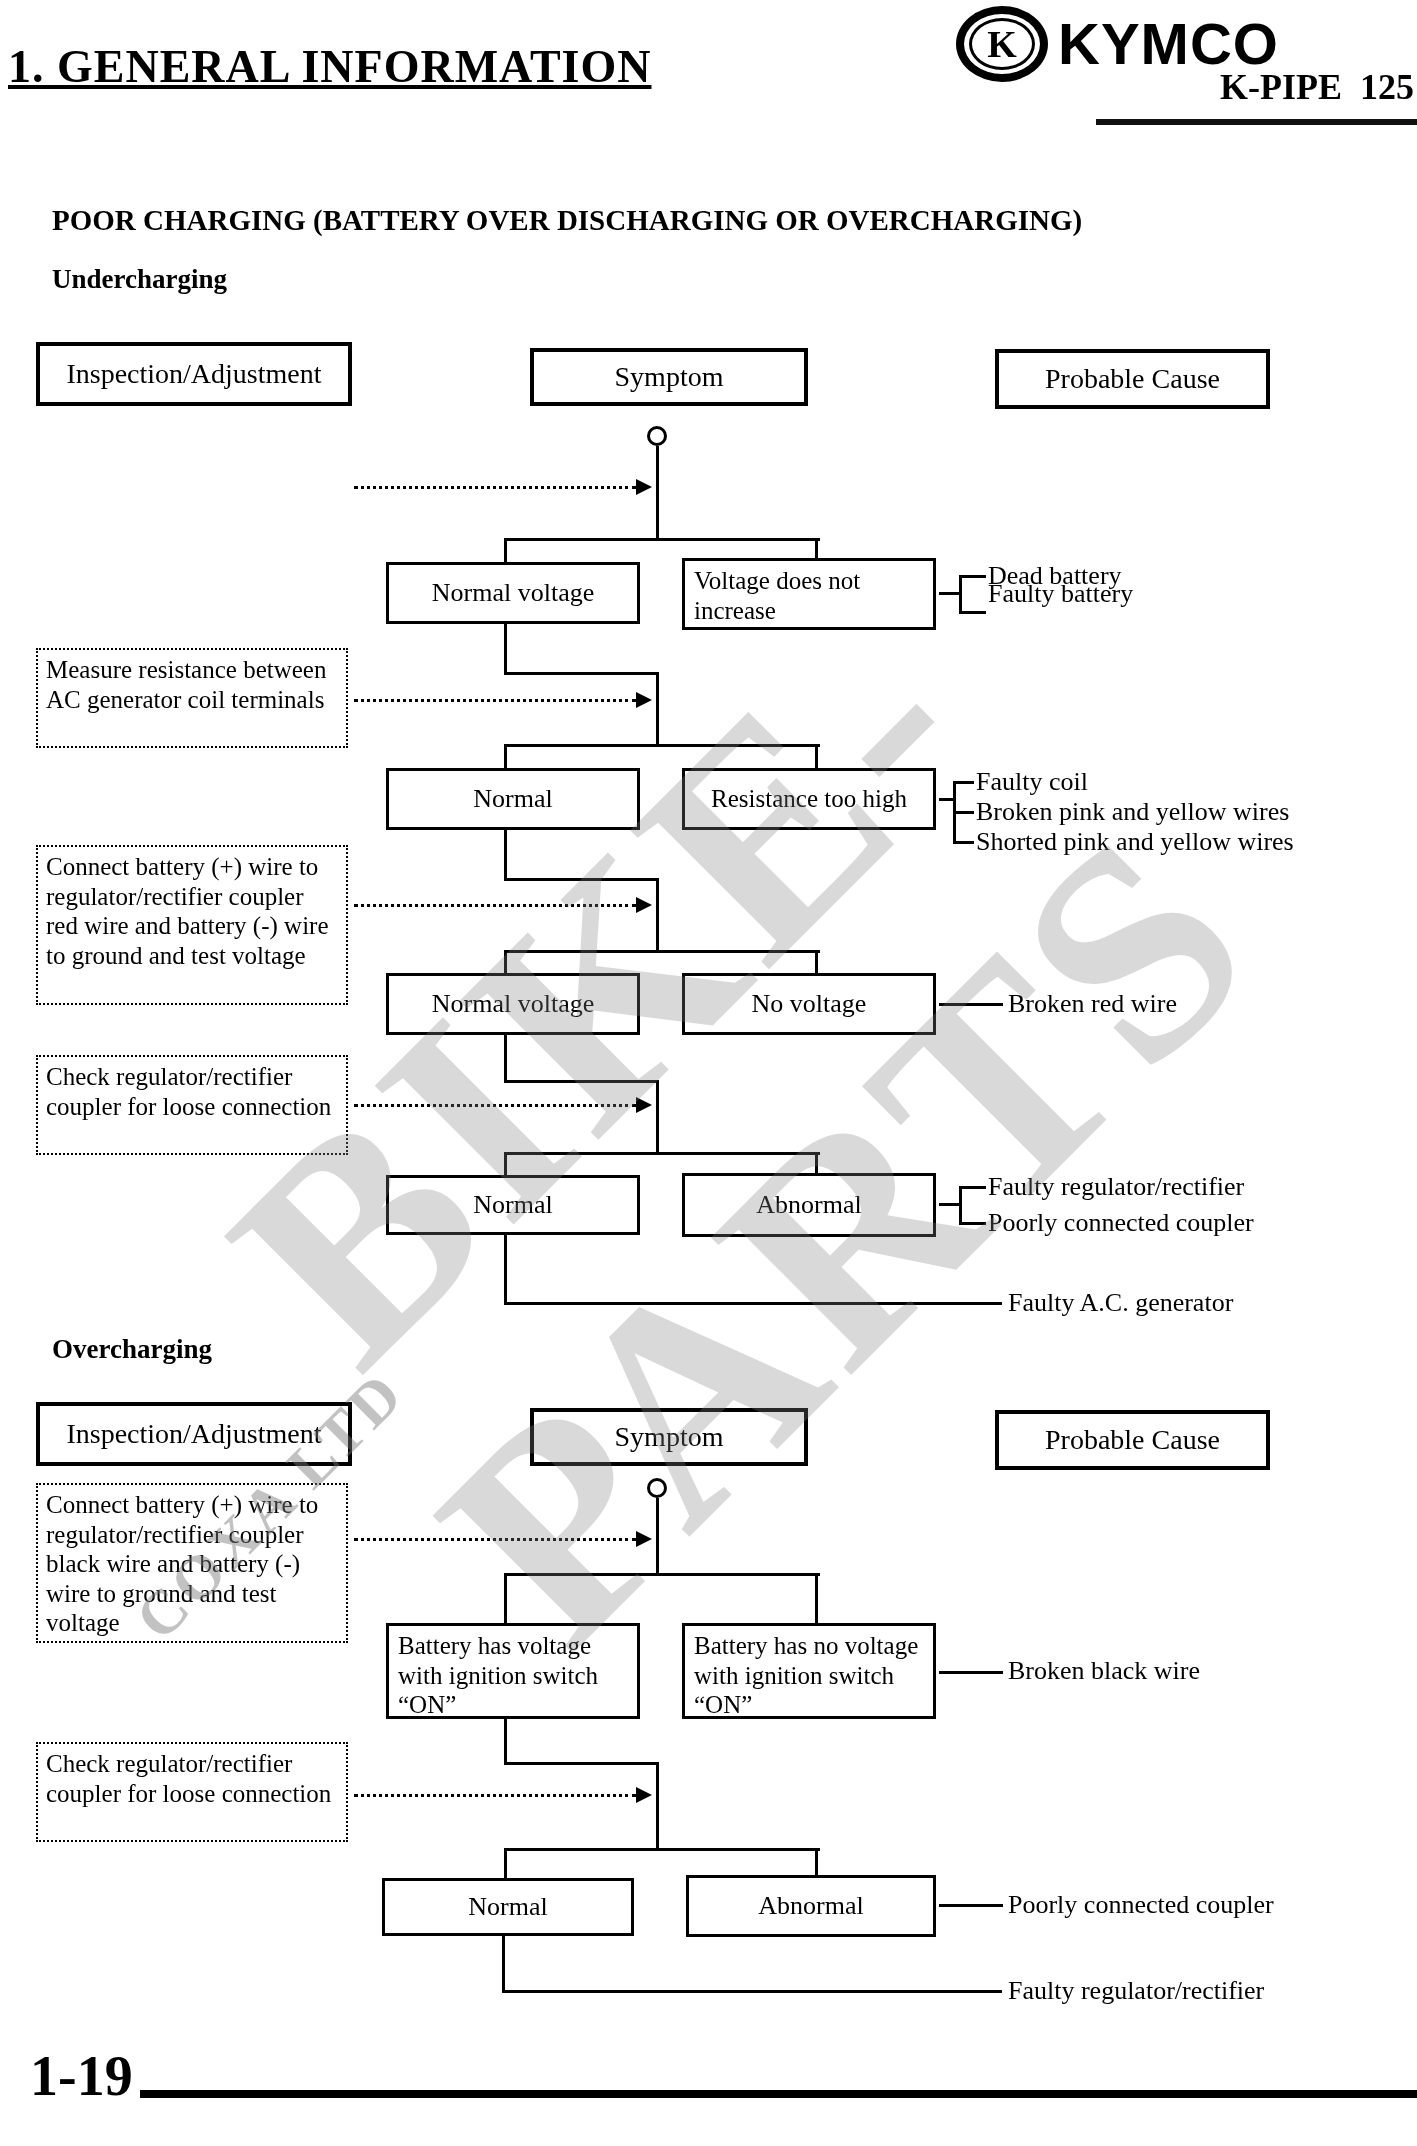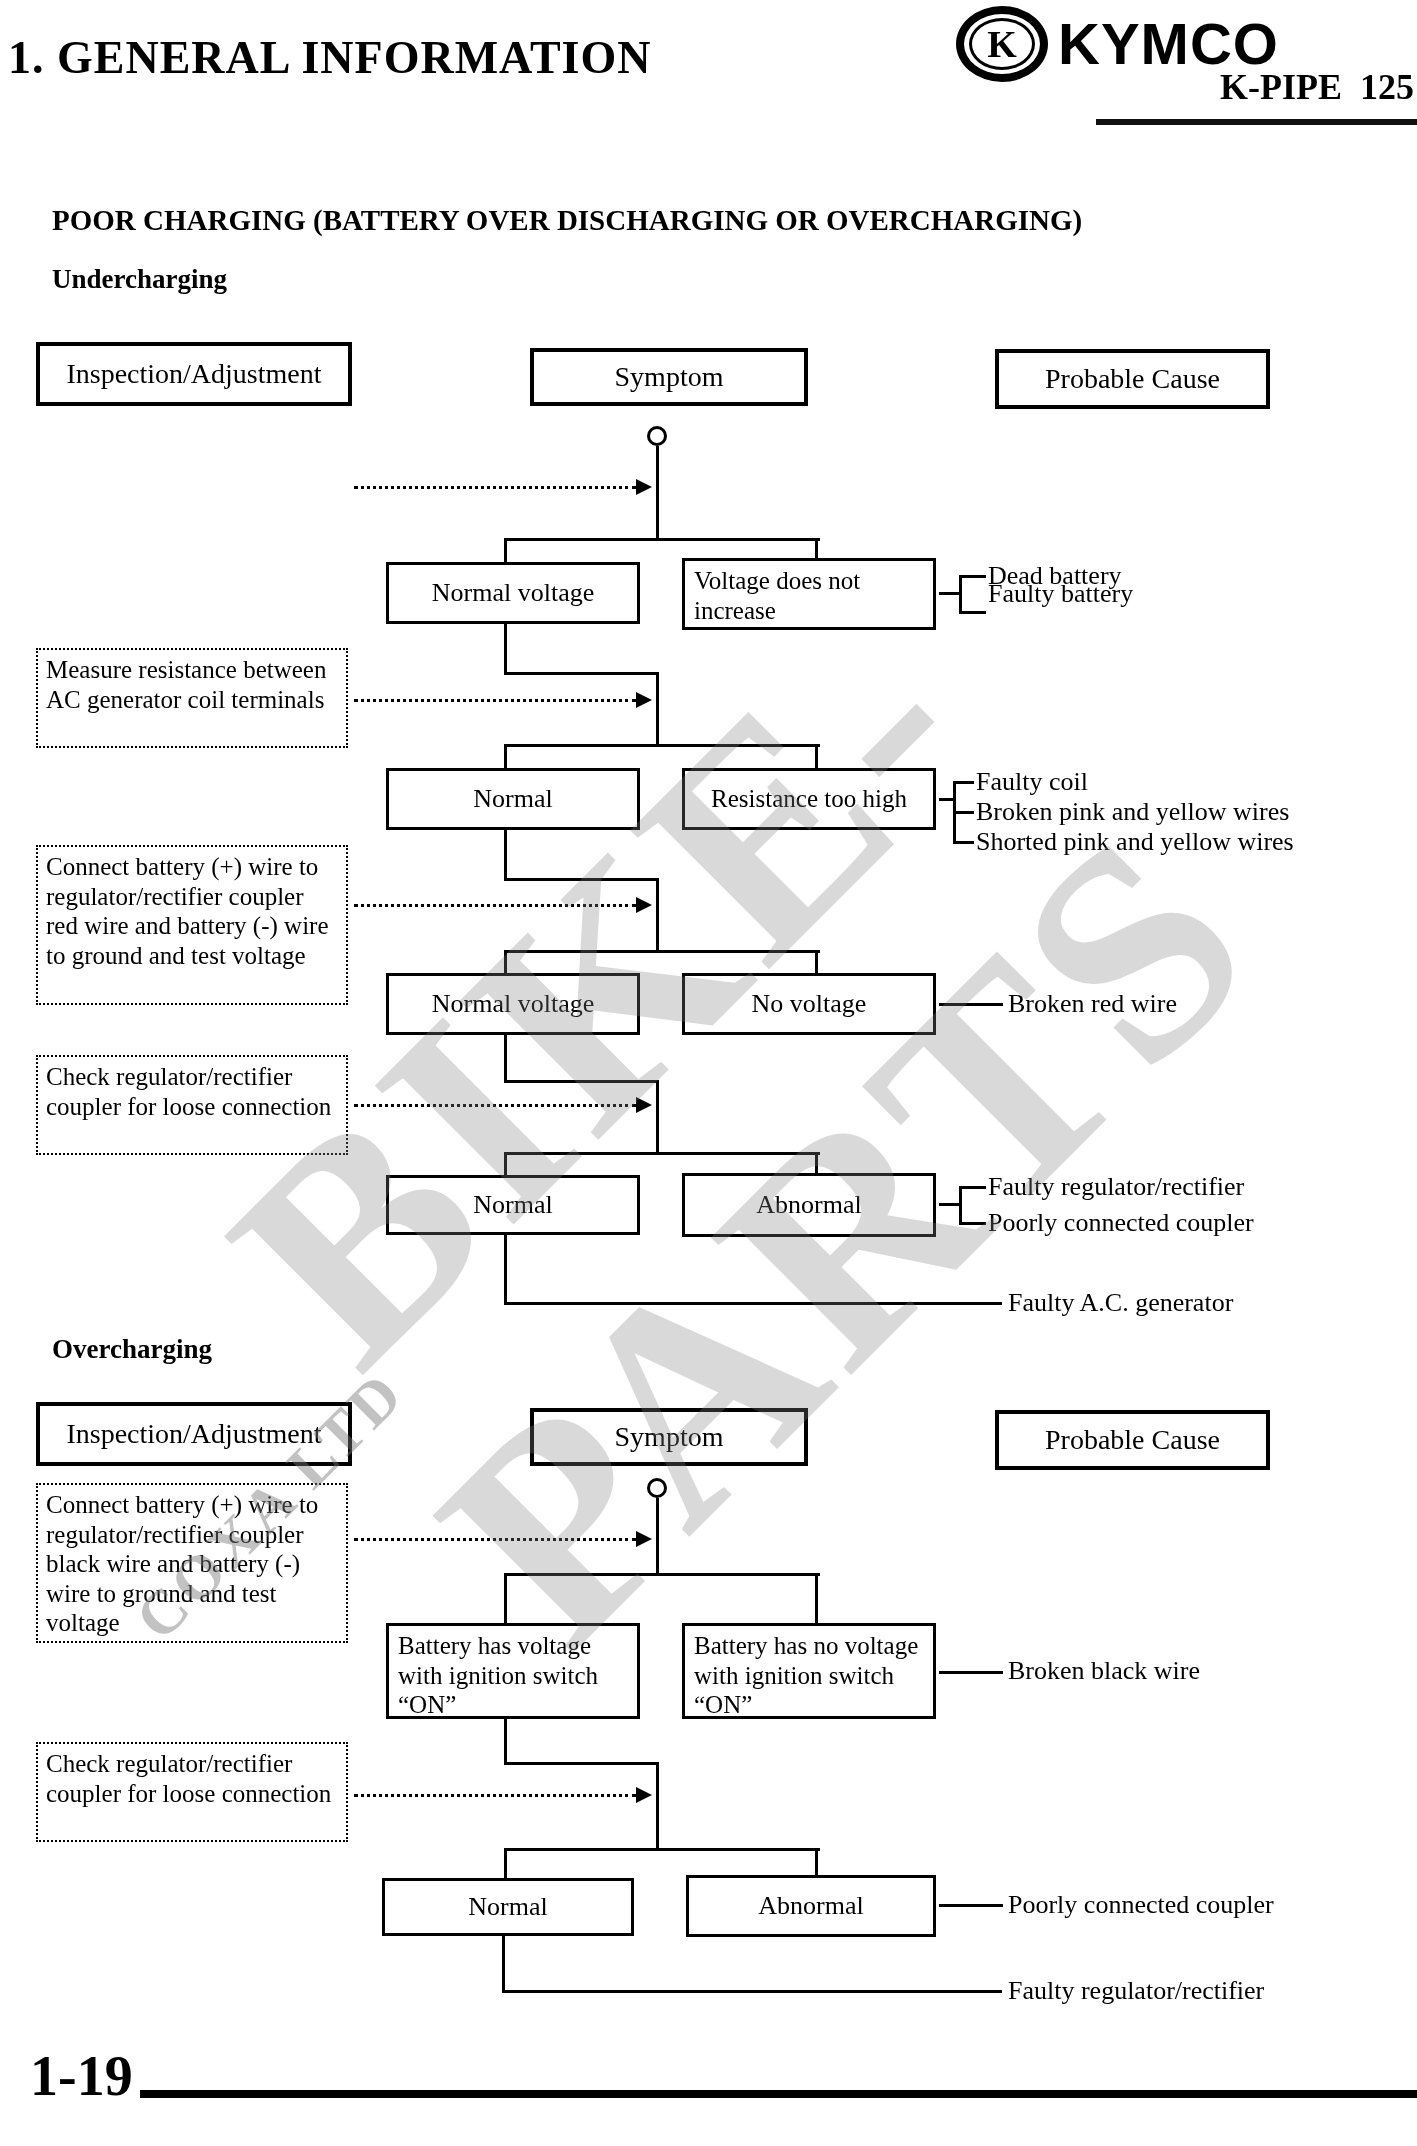--- a/index.html
+++ b/index.html
@@ -5,21 +5,21 @@
   html,body{margin:0;padding:0;background:#ffffff;}
   .page{
     position:relative;
     width:1417px;height:2146px;
     background:#ffffff;
     font-family:"Liberation Serif","DejaVu Serif",serif;
     color:#000;
     overflow:hidden;
   }
   
-  .doc-section{position:absolute;left:8px;top:31px;font-size:46px;font-weight:bold;letter-spacing:1px;}
+  .doc-section{position:absolute;left:8px;top:40px;font-size:46px;font-weight:bold;letter-spacing:1px;text-decoration:underline;}
   .brand-logo{position:absolute;left:956px;top:6px;width:92px;height:76px;border:8px solid #000;border-radius:50%;box-sizing:border-box;display:flex;align-items:center;justify-content:center;background:#fff;}
   .brand-logo-inner{width:60px;height:46px;border:3px solid #000;border-radius:50%;display:flex;align-items:center;justify-content:center;font-size:38px;font-weight:bold;}
   .brand-text{position:absolute;left:1058px;top:10px;font-family:"Liberation Sans","DejaVu Sans",sans-serif;font-size:58px;font-weight:900;letter-spacing:1px;}
   .model-text{position:absolute;left:1100px;top:66px;width:314px;text-align:right;font-size:36px;font-weight:bold;white-space:pre;}
   .header-rule{position:absolute;left:1096px;top:119px;width:321px;height:6px;background:#111;}
   
   .page-title{position:absolute;left:52px;top:204px;font-size:29px;font-weight:bold;}
   .sub-heading{position:absolute;left:52px;font-size:27px;font-weight:bold;}
   
   .hbox{position:absolute;border:4px solid #000;background:#fff;box-sizing:border-box;display:flex;align-items:center;justify-content:center;font-size:28px;}

